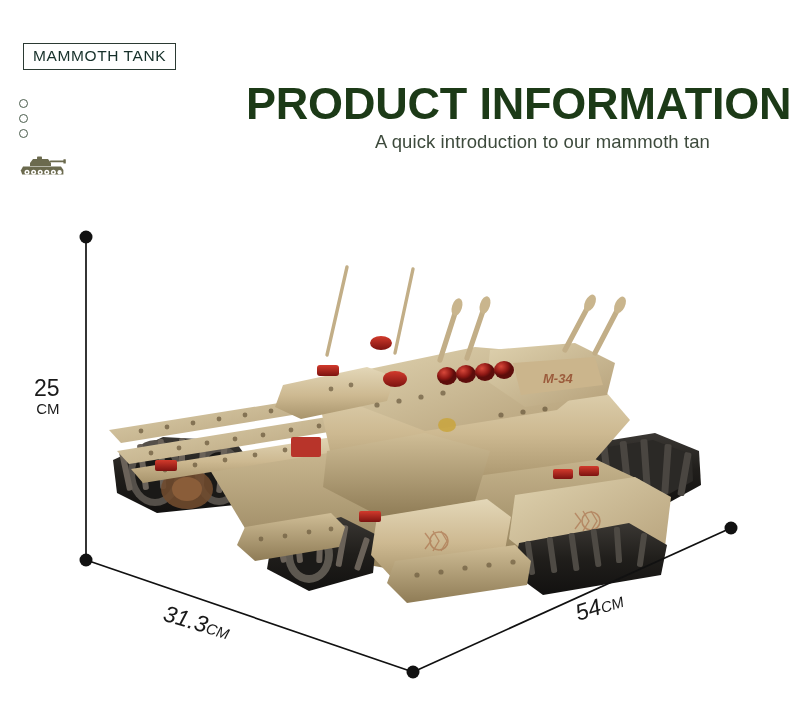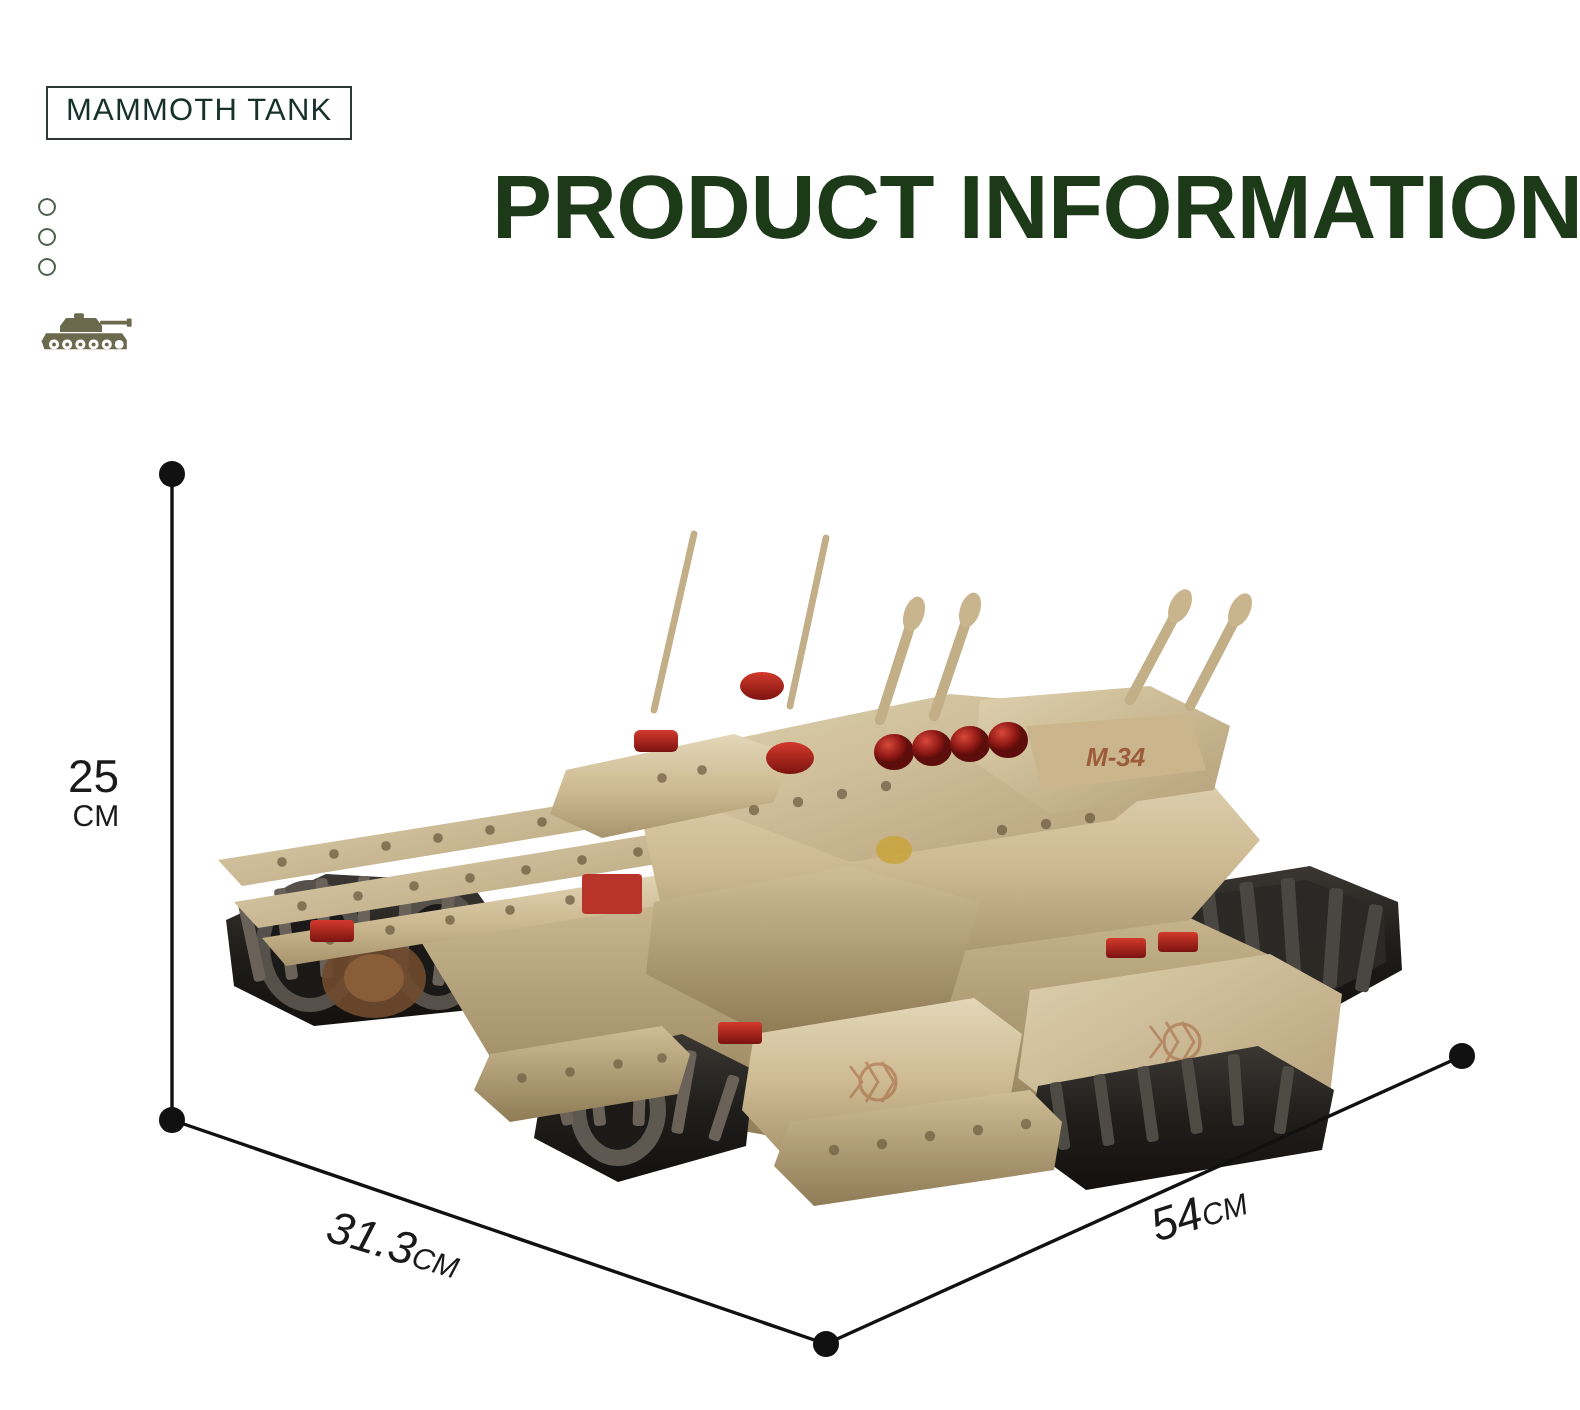--- a/index.html
+++ b/index.html
@@ -171,20 +171,21 @@
       <circle cx="7" cy="17.2" r="1"></circle>
       <circle cx="13.6" cy="17.2" r="1"></circle>
       <circle cx="20.2" cy="17.2" r="1"></circle>
       <circle cx="26.8" cy="17.2" r="1"></circle>
       <circle cx="33.4" cy="17.2" r="1"></circle>
     </g>
   </svg>
 
   <div class="title">PRODUCT INFORMATION</div>
 
+  <div class="subtitle">A quick introduction to our mammoth tan</div>
 
   <svg class="tank-photo" viewBox="0 0 620 370">
     <defs>
       <linearGradient id="tanA" x1="0" y1="0" x2="0" y2="1">
         <stop offset="0%" stop-color="#e3d7b8"></stop>
         <stop offset="55%" stop-color="#cdb991"></stop>
         <stop offset="100%" stop-color="#a8946c"></stop>
       </linearGradient>
       <linearGradient id="tanB" x1="0" y1="0" x2="1" y2="1">
         <stop offset="0%" stop-color="#ded1ae"></stop>

